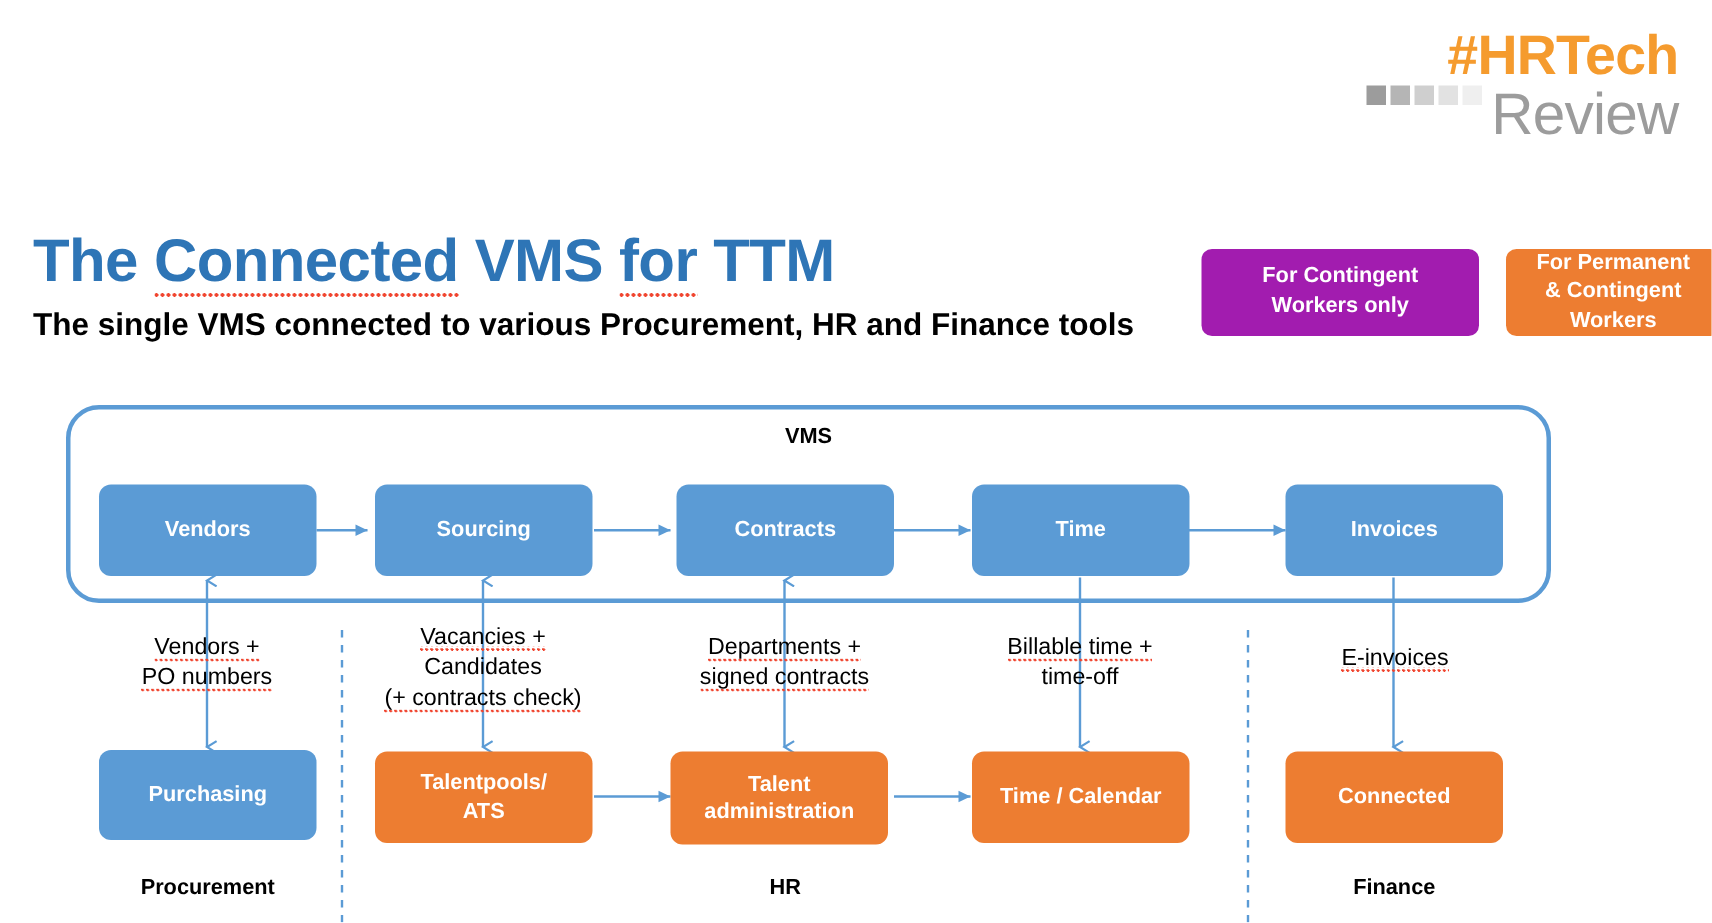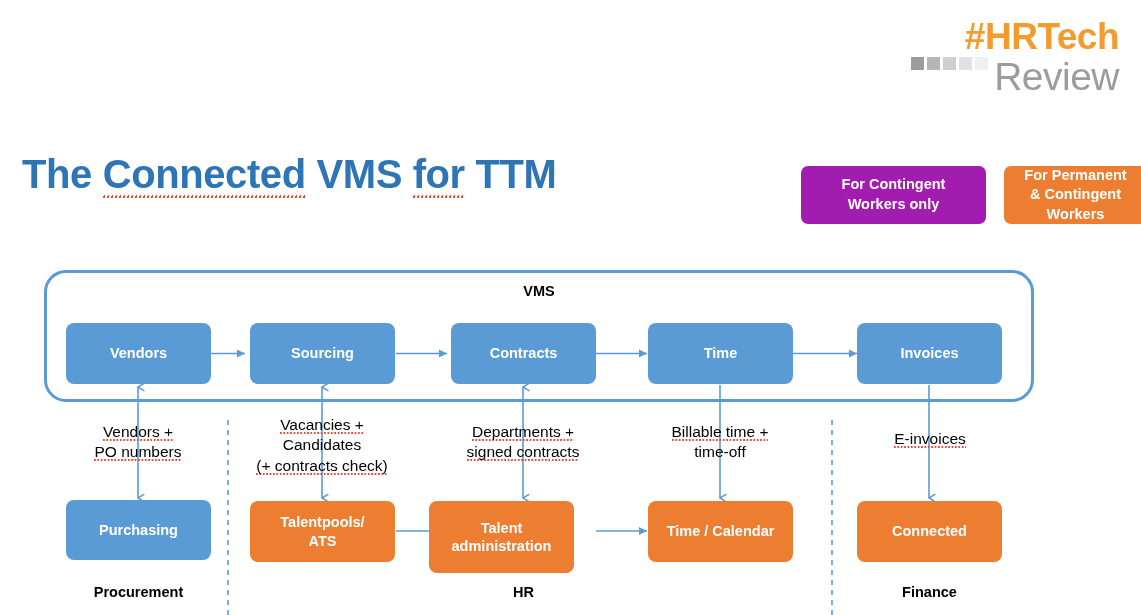--- a/index.html
+++ b/index.html
@@ -223,20 +223,21 @@
         <i style="background:#E2E2E2"></i>
         <i style="background:#EFEFEF"></i>
       </div>
       <div class="logo-line2">Review</div>
     </div>
   </div>
 
   <div class="title">
     <span>The </span><span class="sp">Connected</span><span> VMS </span><span class="sp">for</span><span> TTM</span>
   </div>
+  <div class="subtitle">The single VMS connected to various Procurement, HR and Finance tools</div>
 
   <div class="legend">
     <div class="badge badge-blue">
       <div>
         <div>For Contingent</div>
         <div>Workers only</div>
       </div>
     </div>
     <div class="badge badge-orange">
       <div>
@@ -342,21 +343,21 @@
     <span>Purchasing</span>
   </div>
 
   <div class="node node-orange node-bottom" style="left:250px; top:501px; height:61px;">
     <div>
       <div>Talentpools/</div>
       <div>ATS</div>
     </div>
   </div>
 
-  <div class="node node-orange node-bottom" style="left:429px; top:501px; height:72px;">
+  <div class="node node-orange node-bottom" style="left:447px; top:501px; height:62px;">
     <div>
       <div>Talent</div>
       <div>administration</div>
     </div>
   </div>
 
   <div class="node node-orange node-bottom" style="left:648px; top:501px; height:61px;">
     <span>Time / Calendar</span>
   </div>
 

